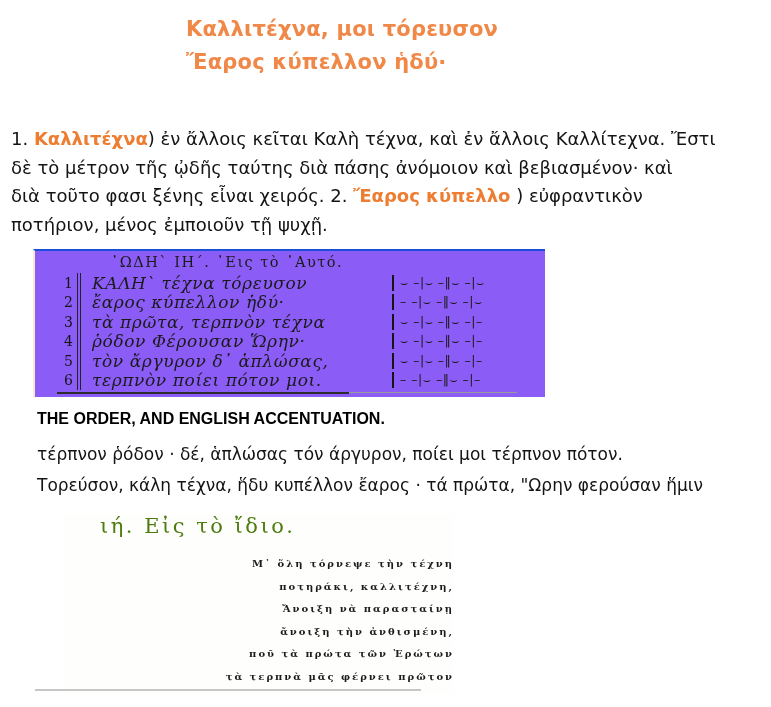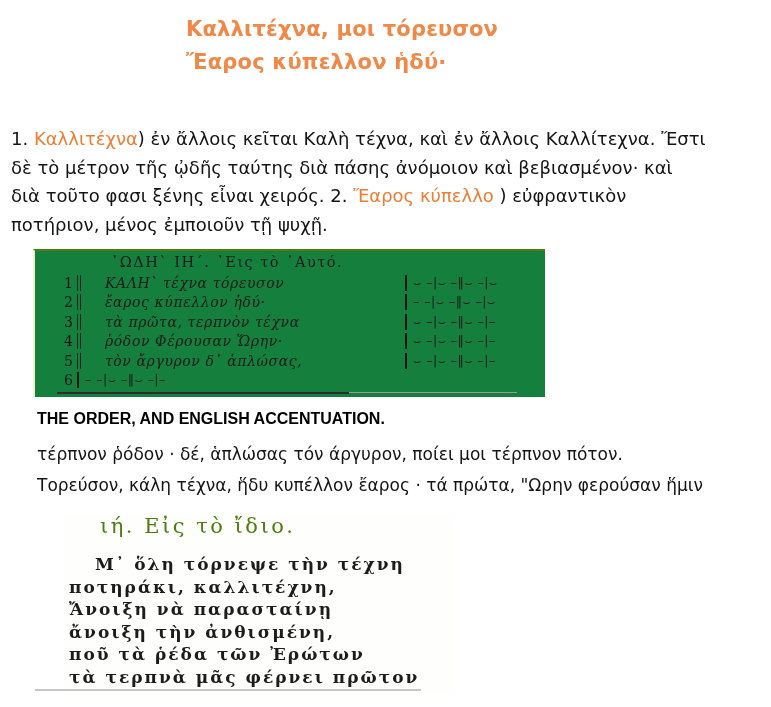--- a/index.html
+++ b/index.html
@@ -11,38 +11,38 @@
   #main-heading{
     position:absolute;left:186px;top:13px;
     font-family:"DejaVu Sans",sans-serif;font-weight:bold;
     font-size:21px;line-height:33px;color:#F08848;letter-spacing:0.2px;
   }
   
   #notes{
     position:absolute;left:11px;top:125px;width:754px;
     font-size:18px;line-height:28.5px;color:#141414;
   }
-  #notes .accent{color:#ED7D31;font-weight:normal;}
+  #notes .accent{color:#ED7D31;font-weight:bold;}
   
   #scan1{
     position:absolute;left:33px;top:249px;width:510px;height:146px;
-    background:#15803d;border-top:2px solid #4d7c0f;border-left:2px solid #f7ecd2;
+    background:#8b5cf6;border-top:2px solid #1d4ed8;border-left:2px solid #f7ecd2;
   }
   #scan1-title{
     margin:3px 0 3px 76px;
     font-family:"DejaVu Serif",serif;font-size:14.5px;letter-spacing:1.5px;color:#1b1b1b;
   }
   .s1row{display:flex;align-items:center;height:19.5px;margin-left:12px;}
   .s1num{
     width:26px;text-align:right;padding-right:4px;
     font-family:"DejaVu Serif",serif;font-size:14px;color:#151515;
   }
   .s1txt{
-    border-left:4px double #222;padding-left:24px;width:300px;
-    font-family:"DejaVu Serif",serif;font-style:italic;font-size:14px;
+    border-left:4px double #222;padding-left:11px;width:300px;
+    font-family:"DejaVu Serif",serif;font-style:italic;font-size:17px;
     letter-spacing:0.6px;color:#1a1a1a;white-space:nowrap;
   }
   .s1meter{
     border-left:2px solid #151515;padding-left:6px;
     font-family:"DejaVu Sans",sans-serif;font-size:12.5px;letter-spacing:0.5px;
     color:#1a1a1a;white-space:nowrap;
   }
   #scan1-rule-dark{position:absolute;left:22px;bottom:3px;width:292px;height:2px;background:#2c2c2c;}
   #scan1-rule-light{position:absolute;left:314px;bottom:4px;width:168px;height:1px;background:#9a9a9a;}
   
@@ -55,22 +55,22 @@
     font-size:17px;line-height:31px;color:#141414;
   }
   
   #scan2{position:absolute;left:64px;top:514px;width:390px;height:180px;background:#fefefd;}
   #scan2-title{
     margin-left:36px;
     font-family:"DejaVu Serif",serif;font-size:21px;letter-spacing:2.5px;color:#4d7c0f;
   }
   #scan2-lines{margin-top:15px;margin-left:5px;}
   .s2line{
-    font-family:"DejaVu Serif",serif;font-weight:bold;font-size:17px;
-    letter-spacing:2px;line-height:22.5px;color:#1c1c1c;white-space:nowrap;
+    font-family:"DejaVu Serif",serif;font-weight:bold;font-size:10px;
+    letter-spacing:2px;line-height:22.5px;color:#1c1c1c;white-space:nowrap;text-align:right;
   }
   .s2line.indent{text-indent:26px;}
   #scan2-rule{position:absolute;left:35px;top:689px;width:386px;height:2px;background:#c7c7c7;}
 </style>
 </head>
 <body>
 
 <div id="main-heading">
   <div>Καλλιτέχνα, μοι τόρευσον</div>
   <div>Ἔαρος κύπελλον ἡδύ·</div>
@@ -106,37 +106,38 @@
     <span class="s1txt">ῥόδον Φέρουσαν Ὥρην·</span>
     <span class="s1meter">⌣ –|⌣ –‖⌣ –|–</span>
   </div>
   <div class="s1row">
     <span class="s1num">5</span>
     <span class="s1txt">τὸν ἄργυρον δ᾽ ἁπλώσας,</span>
     <span class="s1meter">⌣ –|⌣ –‖⌣ –|–</span>
   </div>
   <div class="s1row">
     <span class="s1num">6</span>
+    <span class="s1txt">τερπνὸν ποίει πότον μοι.</span>
     <span class="s1meter">– –|⌣ –‖⌣ –|–</span>
   </div>
 
   <div id="scan1-rule-dark"></div>
   <div id="scan1-rule-light"></div>
 </div>
 
 <div id="order-heading">THE ORDER, AND ENGLISH ACCENTUATION.</div>
 <div id="order-text">
   <div>τέρπνον ῥόδον · δέ, ἁπλώσας τόν άργυρον, ποίει μοι τέρπνον πότον.</div>
   <div>Τορεύσον, κάλη τέχνα, ἥδυ κυπέλλον ἔαρος ·  τά πρώτα, "Ωρην φερούσαν  ἥμιν</div>
 </div>
 
 <div id="scan2">
   <div id="scan2-title">ιή. Εἰς τὸ ἴδιο.</div>
   <div id="scan2-lines">
     <div class="s2line indent">Μ᾽ ὅλη τόρνεψε τὴν τέχνη</div>
     <div class="s2line">ποτηράκι, καλλιτέχνη,</div>
     <div class="s2line">Ἄνοιξη νὰ παρασταίνῃ</div>
     <div class="s2line">ἄνοιξη τὴν ἀνθισμένη,</div>
-    <div class="s2line">ποῦ τὰ ῥέδα τῶν Ἐρώτων</div>
+    <div class="s2line">ποῦ τὰ πρώτα τῶν Ἐρώτων</div>
     <div class="s2line">τὰ τερπνὰ μᾶς φέρνει πρῶτον</div>
   </div>
 </div>
 <div id="scan2-rule"></div>
 
 </body></html>

